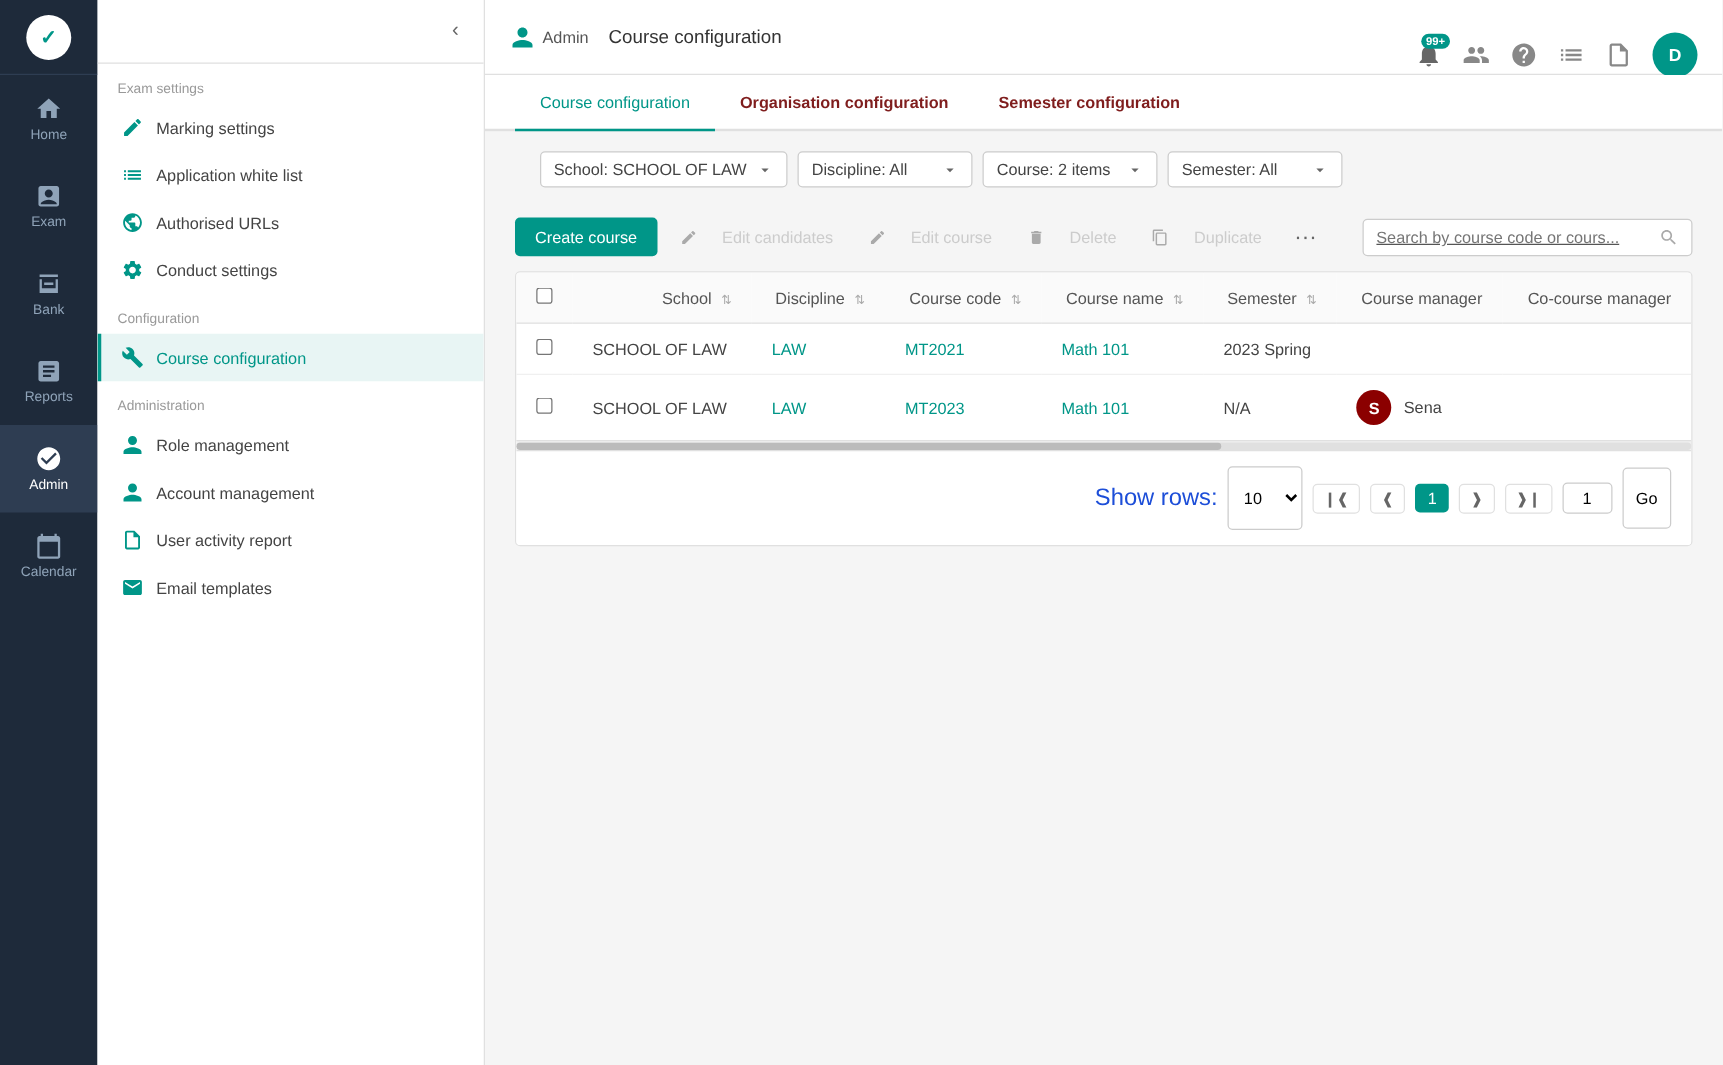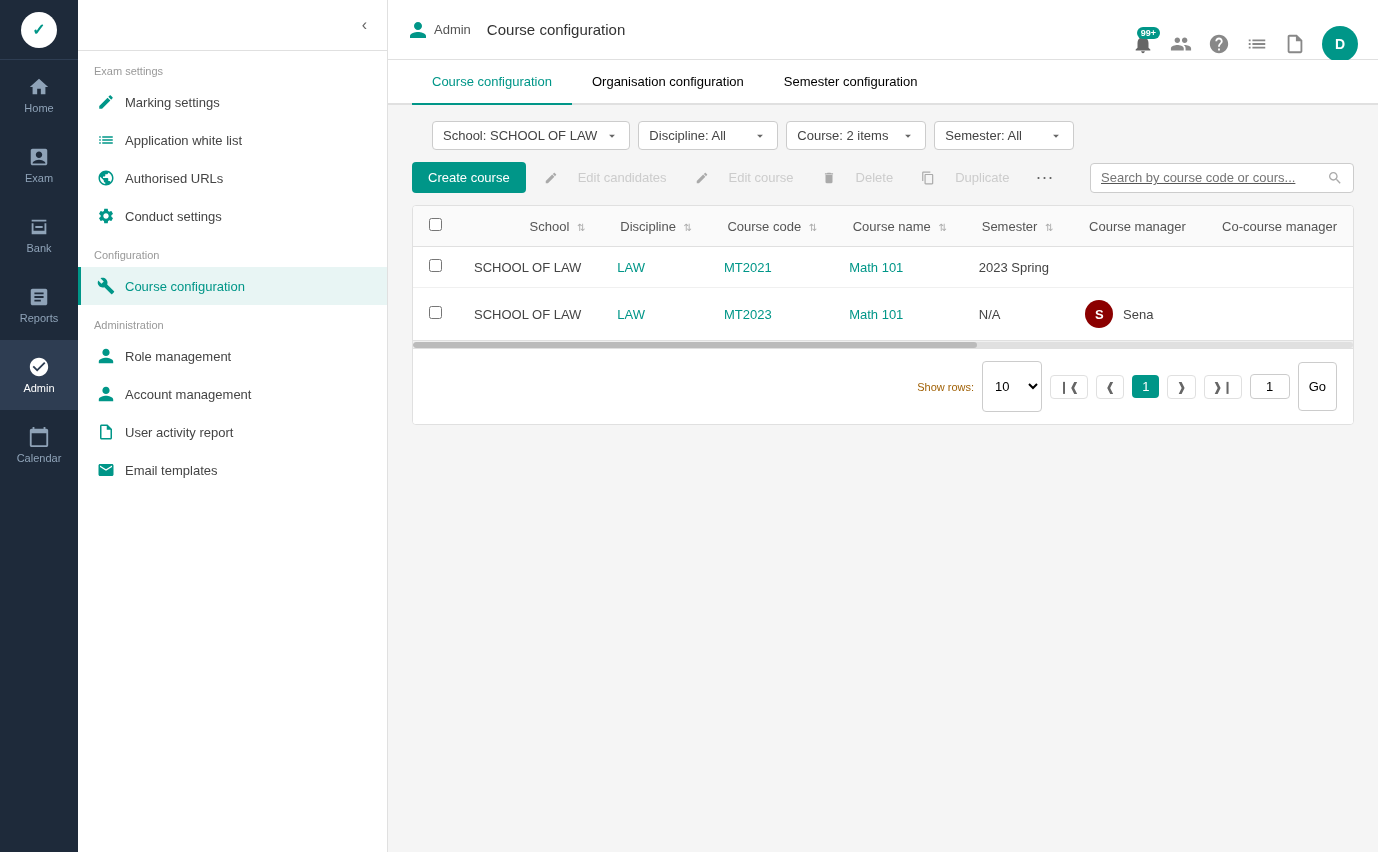--- a/index.html
+++ b/index.html
@@ -187,36 +187,37 @@
     .tabs {
       display: flex;
       border-bottom: 2px solid #e0e0e0;
       margin-bottom: 16px;
       background: #fff;
       padding: 0 0 0 0;
     }
     .tab {
       padding: 14px 20px;
       cursor: pointer;
-      color: #000000;
+      color: #7f1d1d;
       font-size: 13px;
       border-bottom: 2px solid transparent;
       margin-bottom: -2px;
+      font-weight: bold;
     }
     .tab.active {
       color: #009688;
       border-bottom: 2px solid #009688;
       font-weight: 500;
     }
 
     
     .filters-bar {
       display: flex;
       gap: 8px;
-      margin-bottom: 12px;
+      margin-bottom: 24px;
       flex-wrap: wrap;
       padding-left: 20px;
     }
     .filter-select {
       display: flex;
       align-items: center;
       background: #fff;
       border: 1px solid #ccc;
       border-radius: 4px;
       padding: 6px 10px;
@@ -346,21 +347,21 @@
     
     .pagination-bar {
       display: flex;
       align-items: center;
       justify-content: flex-end;
       padding: 12px 16px;
       gap: 8px;
       background: #fff;
       border-top: 1px solid #e0e0e0;
     }
-    .show-rows-label { color: #a16207; font-size: 11px; text-align: center; }
+    .show-rows-label { color: #1d4ed8; font-size: 19px; text-align: center; }
     .rows-select {
       border: 1px solid #ccc;
       border-radius: 4px;
       padding: 16px 8px;
       font-size: 13px;
       cursor: pointer;
       background: #fff;
     }
     .page-nav-btn {
       background: none;

